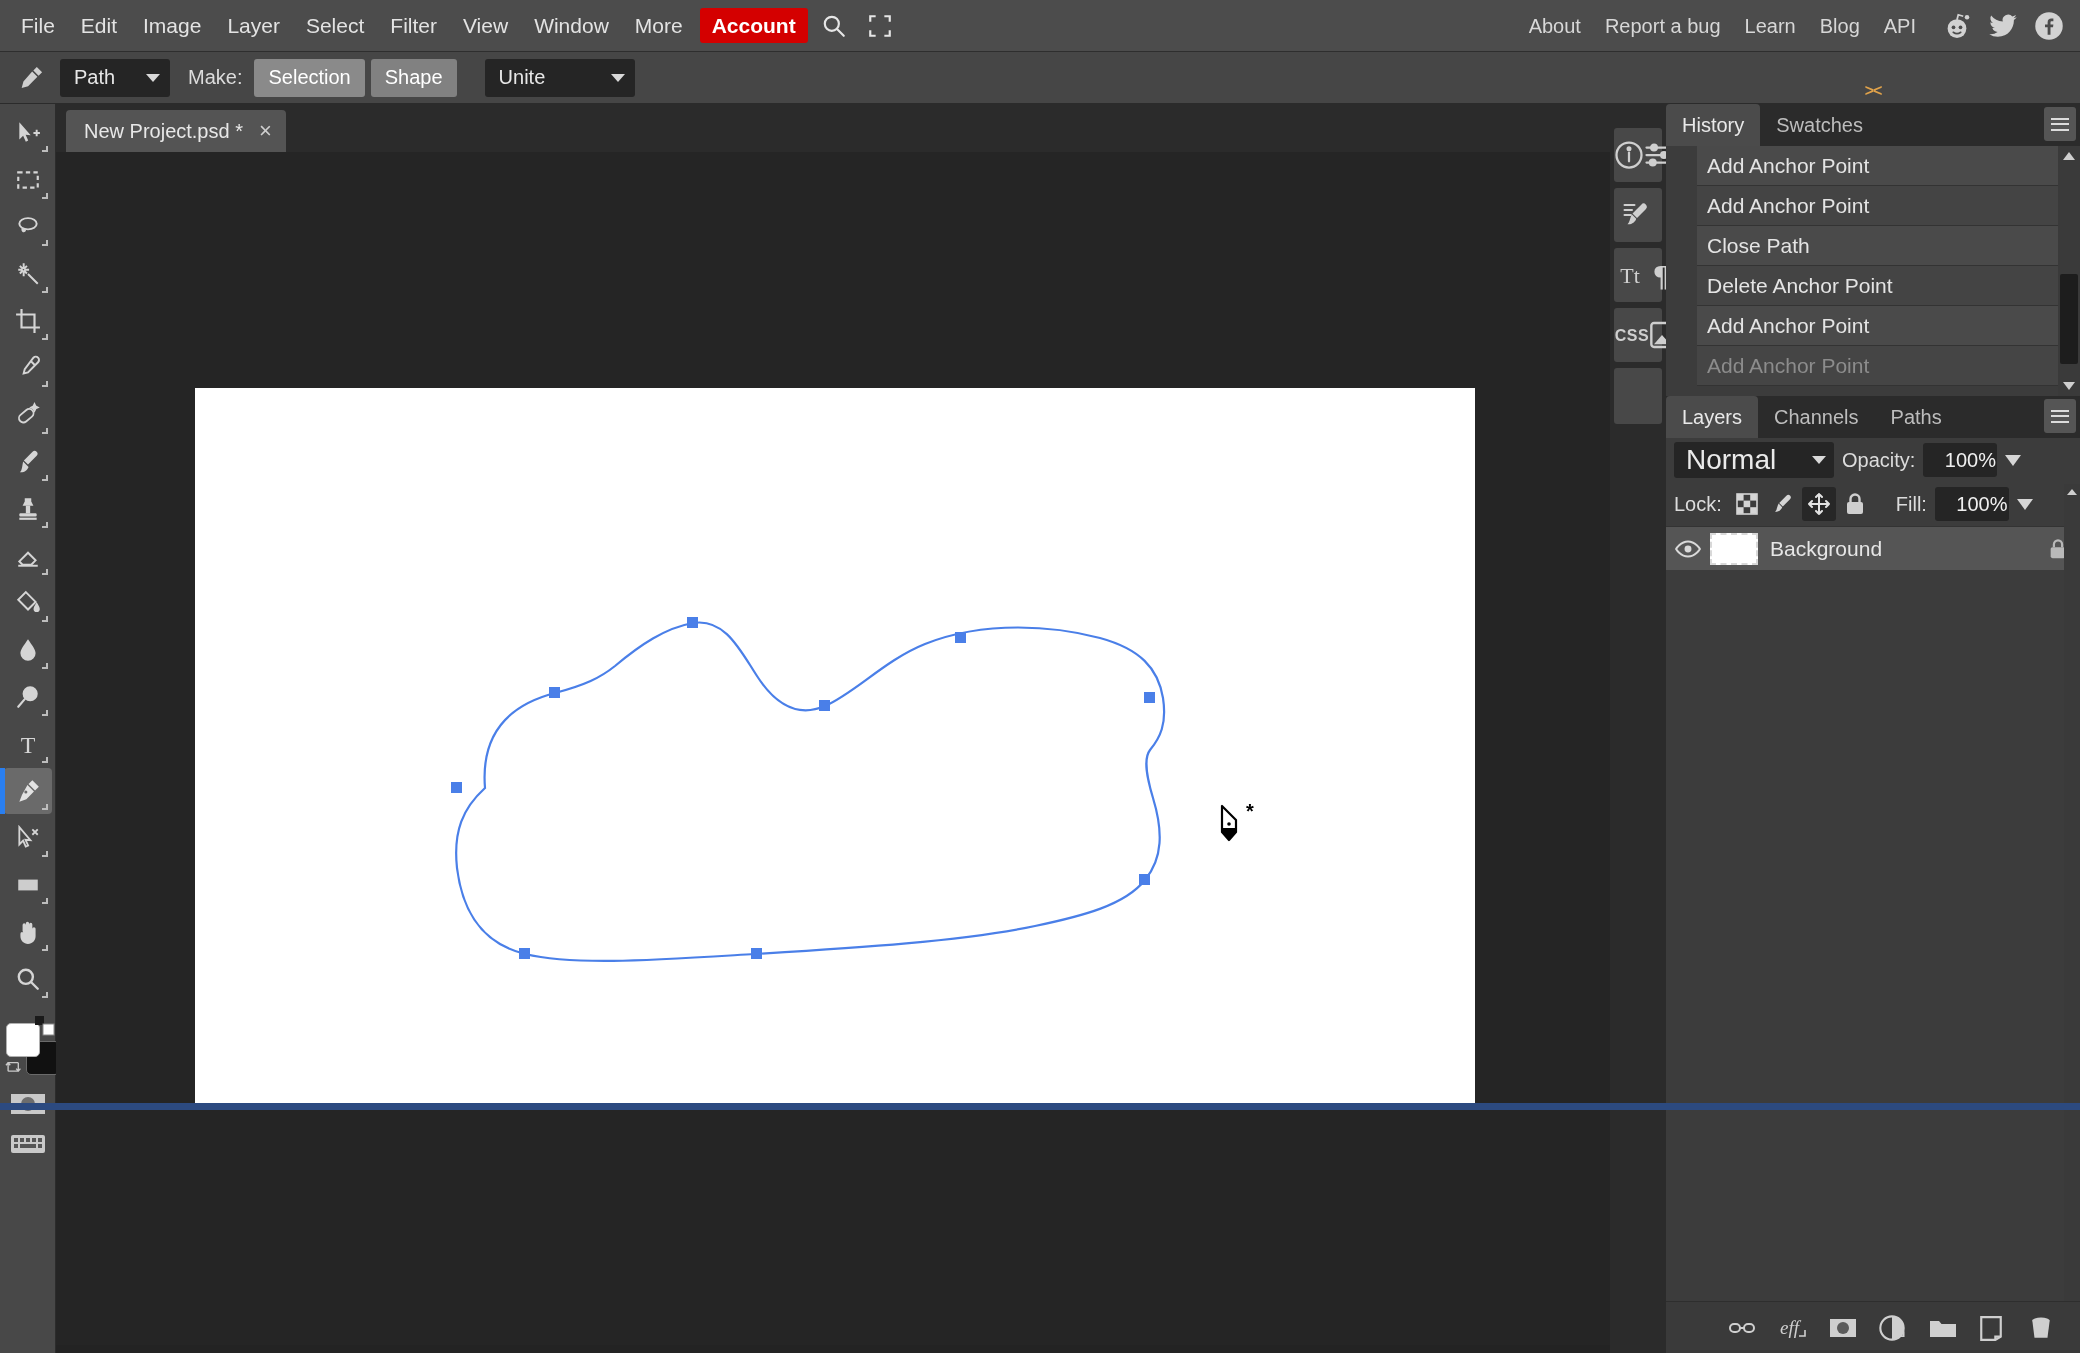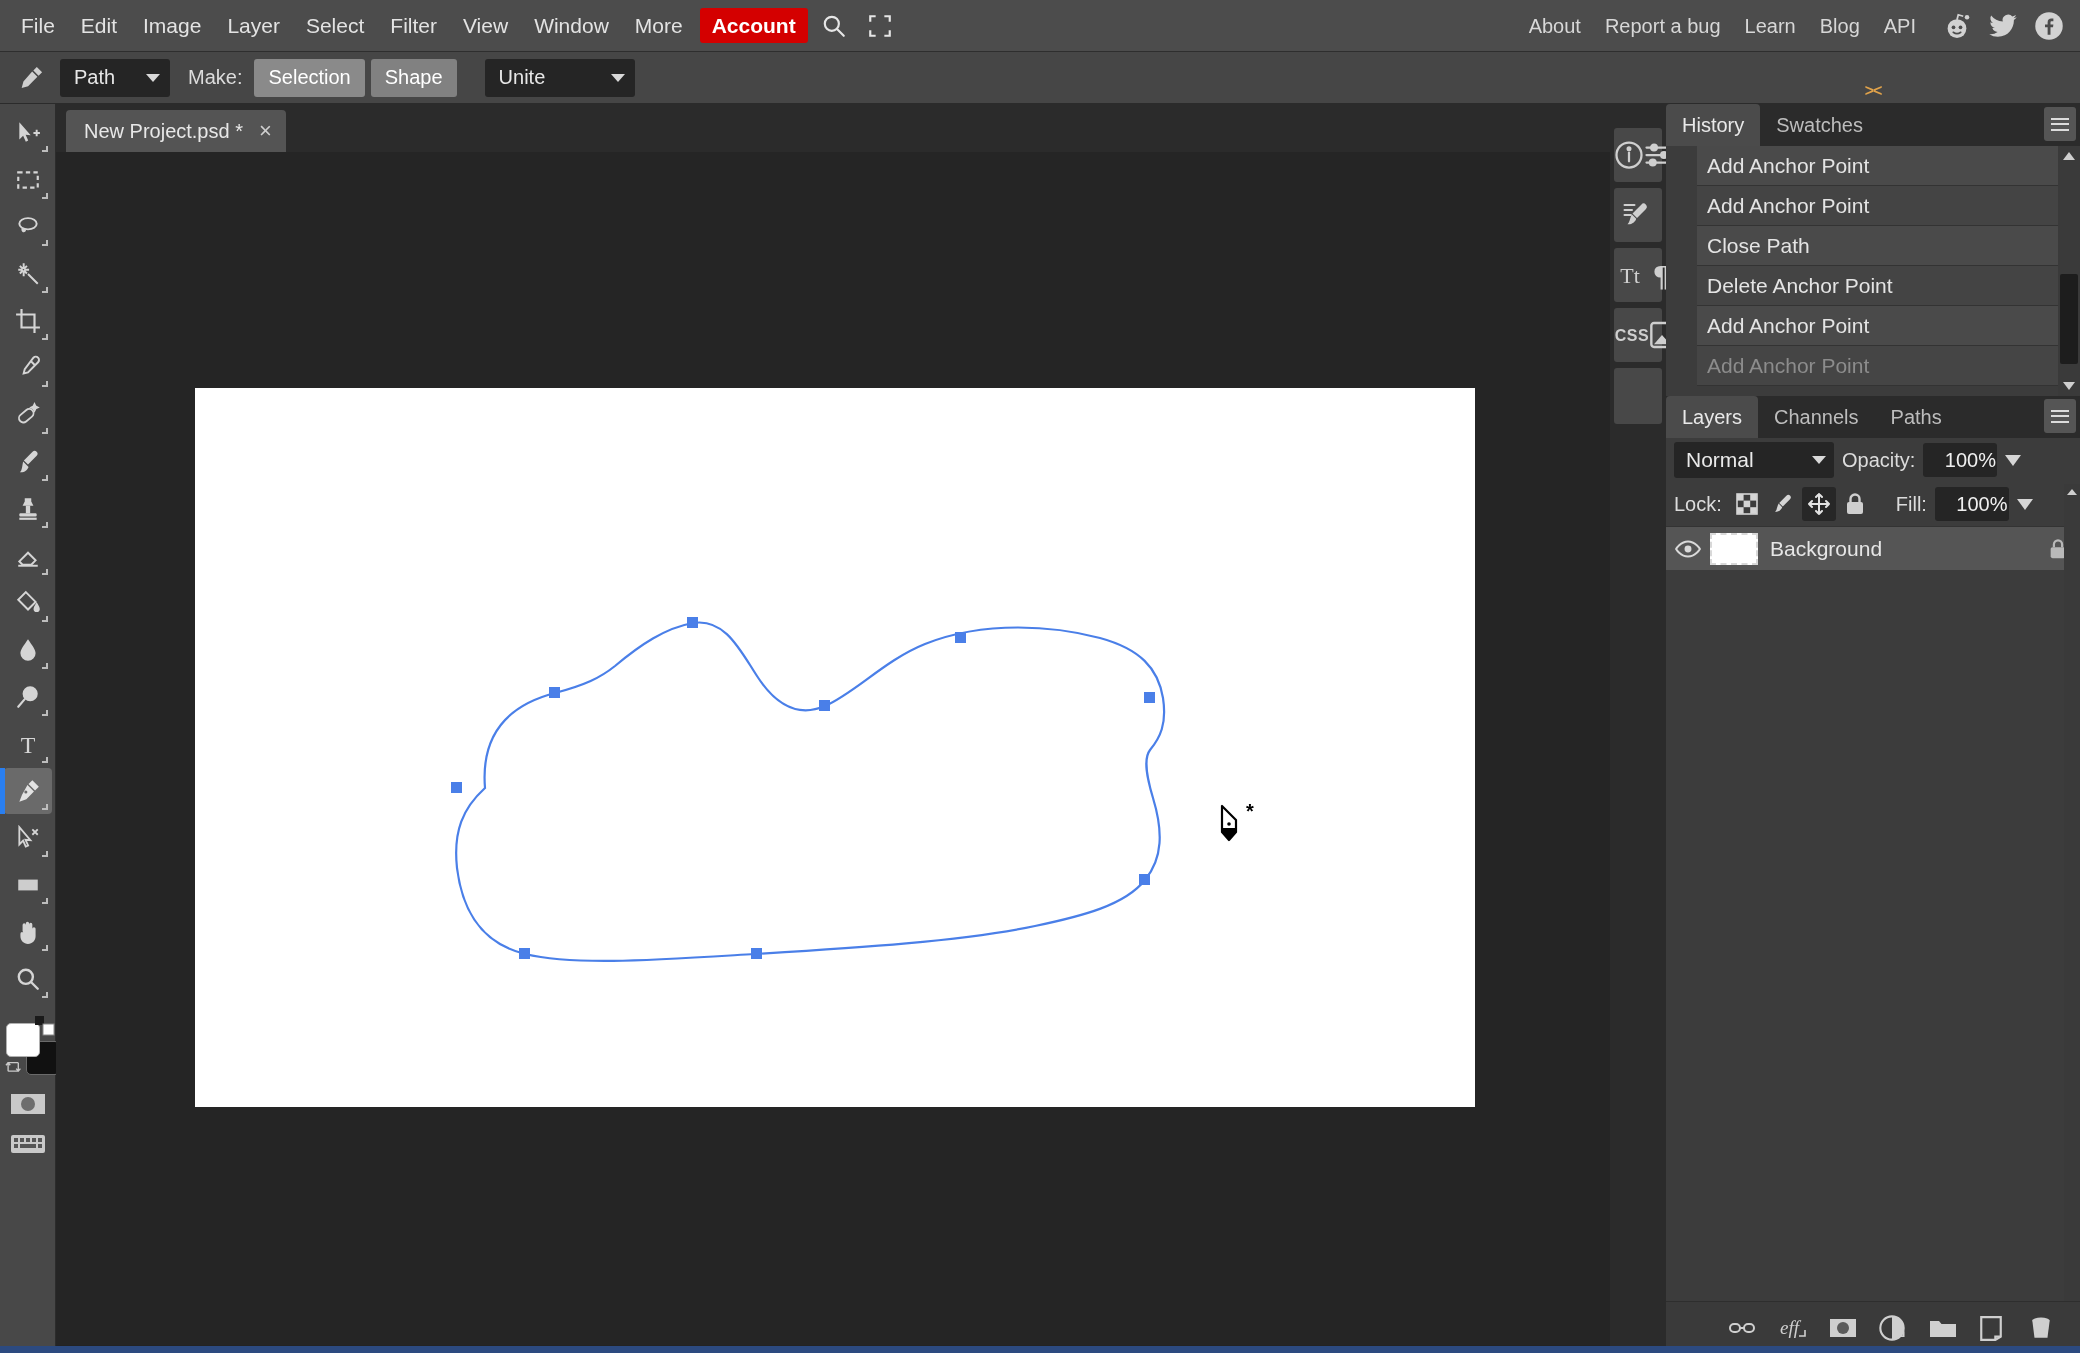--- a/index.html
+++ b/index.html
@@ -3,21 +3,21 @@
 <meta charset="utf-8">
 <style>
   * { box-sizing: border-box; margin: 0; padding: 0; }
   html, body {
     width: 2080px; height: 1353px;
     background: #232323;
     font-family: "Liberation Sans", sans-serif;
     overflow: hidden;
     color: #d8d8d8;
   }
-  #app { position: relative; width: 2080px; height: 1353px; }
+  #app { position: relative; width: 2080px; height: 1110px; }
 
   
   .menubar {
     position: absolute; left: 0; top: 0; width: 2080px; height: 52px;
     background: #4c4c4c;
     display: flex; align-items: center;
     border-bottom: 1px solid #2e2e2e;
   }
   .menubar .mleft { display: flex; align-items: center; padding-left: 8px; }
   .menu-item {
@@ -165,21 +165,21 @@
   .tri-up { width:0;height:0;border-left:6px solid transparent;border-right:6px solid transparent;border-bottom:8px solid #cfcfcf;}
   .tri-dn { width:0;height:0;border-left:6px solid transparent;border-right:6px solid transparent;border-top:8px solid #cfcfcf;}
 
   
   .layers-panel { position: absolute; left: 0; top: 292px; right: 0; bottom: 0; background: #3c3c3c; }
   .layer-ctrl-row {
     display: flex; align-items: center; height: 44px; padding: 0 8px; gap: 8px;
     background: #3c3c3c;
   }
   .blend-select {
-    background: #252525; color: #eaeaea; font-size: 21px; height: 36px; width: 160px;
+    background: #252525; color: #eaeaea; font-size: 28px; height: 36px; width: 160px;
     display: flex; align-items: center; justify-content: space-between; padding: 0 8px 0 12px;
     border-radius: 3px; cursor: default;
   }
   .ctrl-label { font-size: 20px; color: #dcdcdc; }
   .numbox {
     background: #252525; color: #f0f0f0; font-size: 20px; height: 34px; min-width: 74px;
     display: flex; align-items: center; justify-content: center; border-radius: 3px; cursor: default; padding-left: 20px;
   }
   .tri-sm { width:0;height:0;border-left:8px solid transparent;border-right:8px solid transparent;border-top:11px solid #d6d6d6;}
   .lock-icons { display: flex; align-items: center; gap: 2px; }

